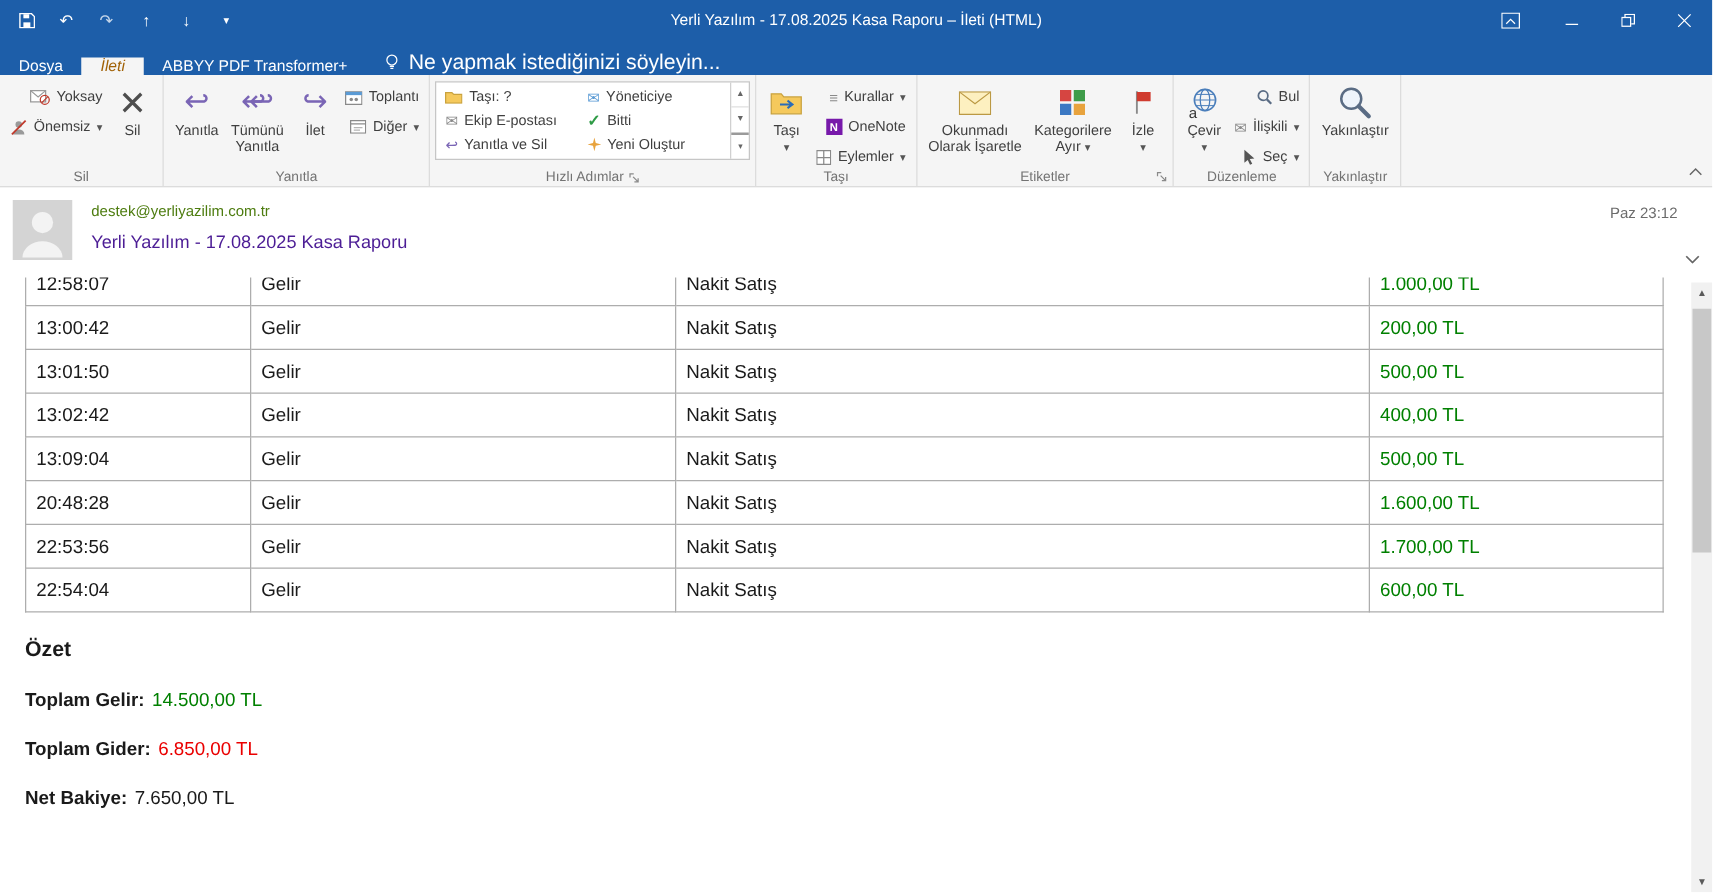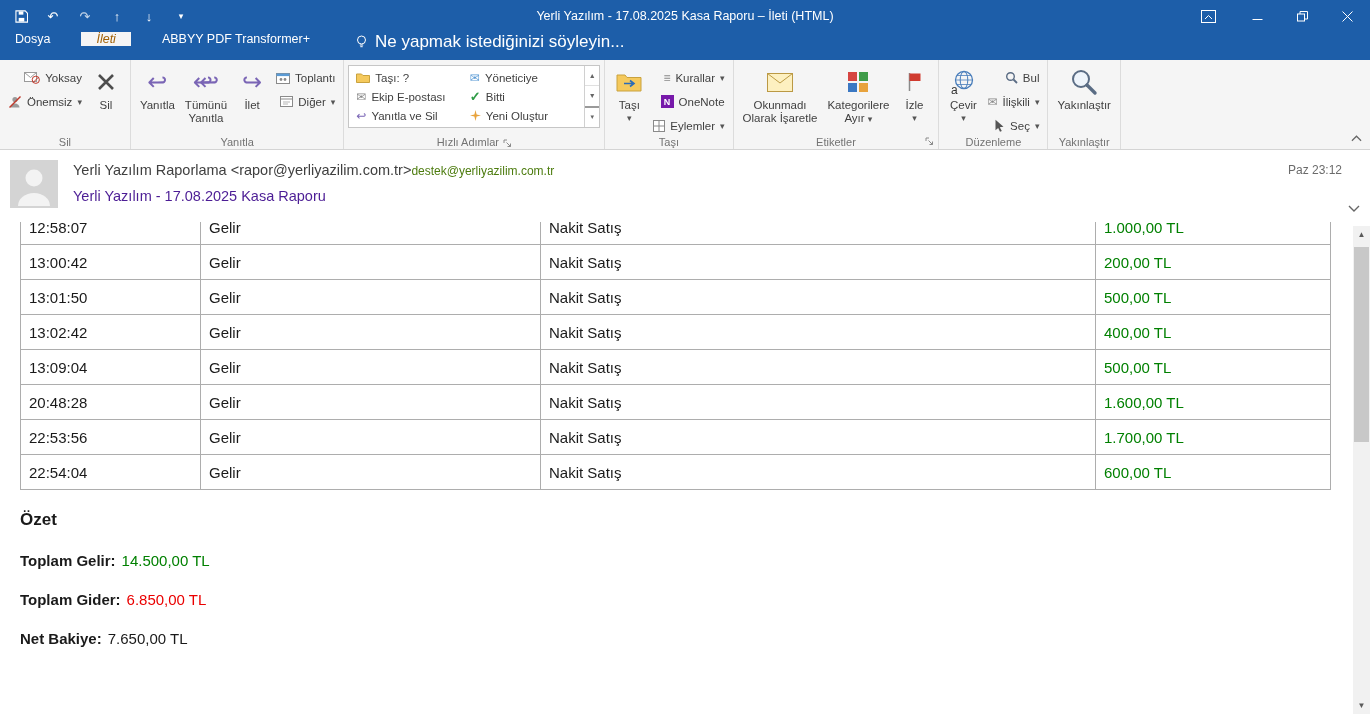--- a/index.html
+++ b/index.html
@@ -10,21 +10,21 @@
   
   .titlebar { position:relative; height:32px; background:#1d5ea9; display:flex; align-items:center; color:#fff; }
   .qat { display:flex; align-items:center; gap:14px; padding-left:12px; font-size:13px; }
   .qat-btn { display:inline-flex; align-items:center; justify-content:center; width:18px; height:18px; color:#fff; cursor:default; }
   .win-title { position:absolute; left:50%; transform:translateX(-50%); font-size:12.5px; white-space:nowrap; }
   .win-controls { position:absolute; right:0; top:0; height:32px; display:flex; align-items:stretch; }
   .win-btn { width:45px; display:flex; align-items:center; justify-content:center; }
   .ribbon-display-btn { margin-right:4px; }
 
   
-  .tabrow { height:28px; background:#1d5ea9; display:flex; align-items:flex-start;gap:16px; }
+  .tabrow { height:28px; background:#1d5ea9; display:flex; align-items:flex-end; }
   .tab { padding:0 15px; display:flex; align-items:center; color:#fff; font-size:12.5px; white-space:nowrap; }
   .tab.selected { background:#f5f5f5; color:#a16207;font-style:italic; }
   .tellme { display:flex; align-items:center; gap:7px; color:#fff; font-size:17px; margin-left:14px; }
 
   
   .ribbon { position:relative; height:90px; background:#f5f5f5; border-bottom:1px solid #d4d4d4; display:flex; align-items:stretch; color:#3f3f3f; }
   .rgroup { position:relative; border-right:1px solid #dcdcdc; padding:3px 4px 16px 4px; display:flex; align-items:flex-start; }
   .rgroup-label { position:absolute; bottom:1px; left:0; right:0; text-align:center; font-size:11px; color:#737373; white-space:nowrap; }
   .big-btn { display:flex; flex-direction:column; align-items:center; justify-content:flex-start; padding:2px 5px; min-width:40px; height:68px; font-size:11.5px; line-height:13px; text-align:center; }
   .big-btn .ic { height:34px; display:flex; align-items:center; justify-content:center; }
@@ -411,21 +411,20 @@
   <div class="mail-header">
     <div class="avatar">
       <svg width="48" height="48" viewBox="0 0 48 48">
           <rect width="48" height="48" fill="#d4d4d4"></rect>
           <circle cx="24" cy="18" r="8.5" fill="#f3f3f3"></circle>
           <path d="M8 46 a16 13 0 0 1 32 0 Z" fill="#f3f3f3"></path>
         </svg>
     </div>
     <div class="mh-text">
       <div class="sender-row">
-        <span class="sender">Yerli Yazılım Raporlama &lt;rapor@yerliyazilim.com.tr&gt;</span>
         <span class="recipient">destek@yerliyazilim.com.tr</span>
       </div>
       <div class="subject">Yerli Yazılım - 17.08.2025 Kasa Raporu</div>
     </div>
     <div class="received">Paz 23:12</div>
     <div class="header-chevron">
       <svg width="12" height="7" viewBox="0 0 12 7">
           <path d="M1 1 L6 6 L11 1" fill="none" stroke="#666" stroke-width="1.4"></path>
         </svg>
     </div>

